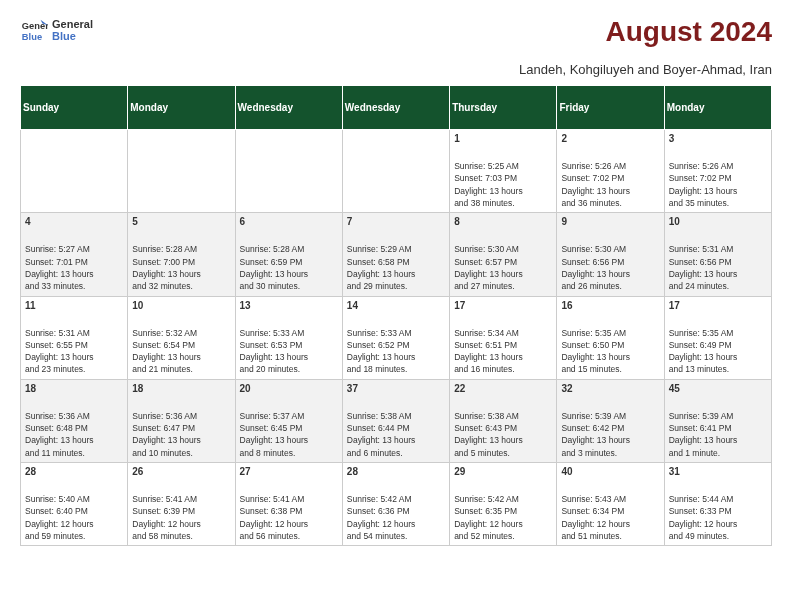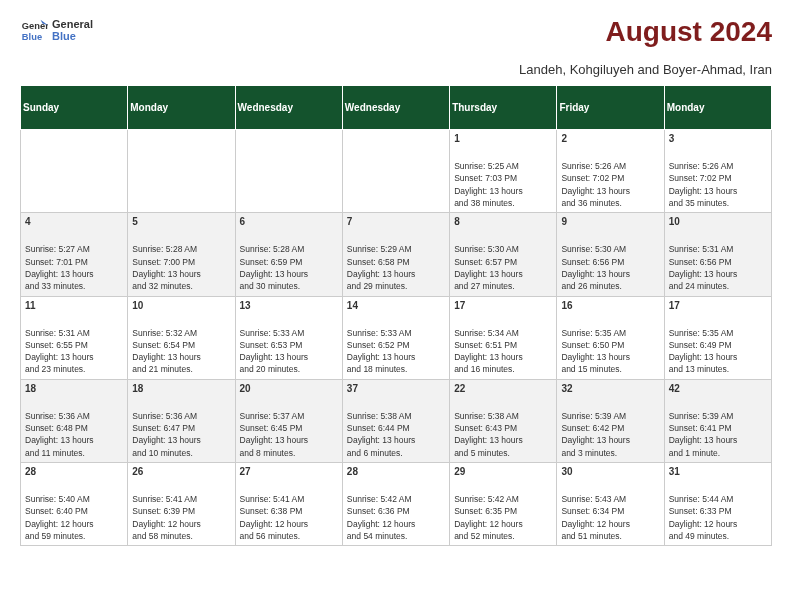--- a/index.html
+++ b/index.html
@@ -218,21 +218,21 @@
           </td>
           <td>
             <div class="day-num">22</div>
             <div class="day-info">Sunrise: 5:38 AM<br>Sunset: 6:43 PM<br>Daylight: 13 hours<br>and 5 minutes.</div>
           </td>
           <td>
             <div class="day-num">32</div>
             <div class="day-info">Sunrise: 5:39 AM<br>Sunset: 6:42 PM<br>Daylight: 13 hours<br>and 3 minutes.</div>
           </td>
           <td>
-            <div class="day-num">42</div>
+            <div class="day-num">45</div>
             <div class="day-info">Sunrise: 5:39 AM<br>Sunset: 6:41 PM<br>Daylight: 13 hours<br>and 1 minute.</div>
           </td>
         </tr>
         <tr>
           <td>
             <div class="day-num">28</div>
             <div class="day-info">Sunrise: 5:40 AM<br>Sunset: 6:40 PM<br>Daylight: 12 hours<br>and 59 minutes.</div>
           </td>
           <td>
             <div class="day-num">26</div>
@@ -244,21 +244,21 @@
           </td>
           <td>
             <div class="day-num">28</div>
             <div class="day-info">Sunrise: 5:42 AM<br>Sunset: 6:36 PM<br>Daylight: 12 hours<br>and 54 minutes.</div>
           </td>
           <td>
             <div class="day-num">29</div>
             <div class="day-info">Sunrise: 5:42 AM<br>Sunset: 6:35 PM<br>Daylight: 12 hours<br>and 52 minutes.</div>
           </td>
           <td>
-            <div class="day-num">30</div>
+            <div class="day-num">40</div>
             <div class="day-info">Sunrise: 5:43 AM<br>Sunset: 6:34 PM<br>Daylight: 12 hours<br>and 51 minutes.</div>
           </td>
           <td>
             <div class="day-num">31</div>
             <div class="day-info">Sunrise: 5:44 AM<br>Sunset: 6:33 PM<br>Daylight: 12 hours<br>and 49 minutes.</div>
           </td>
         </tr>
       </tbody>
   </table>
 </div>

